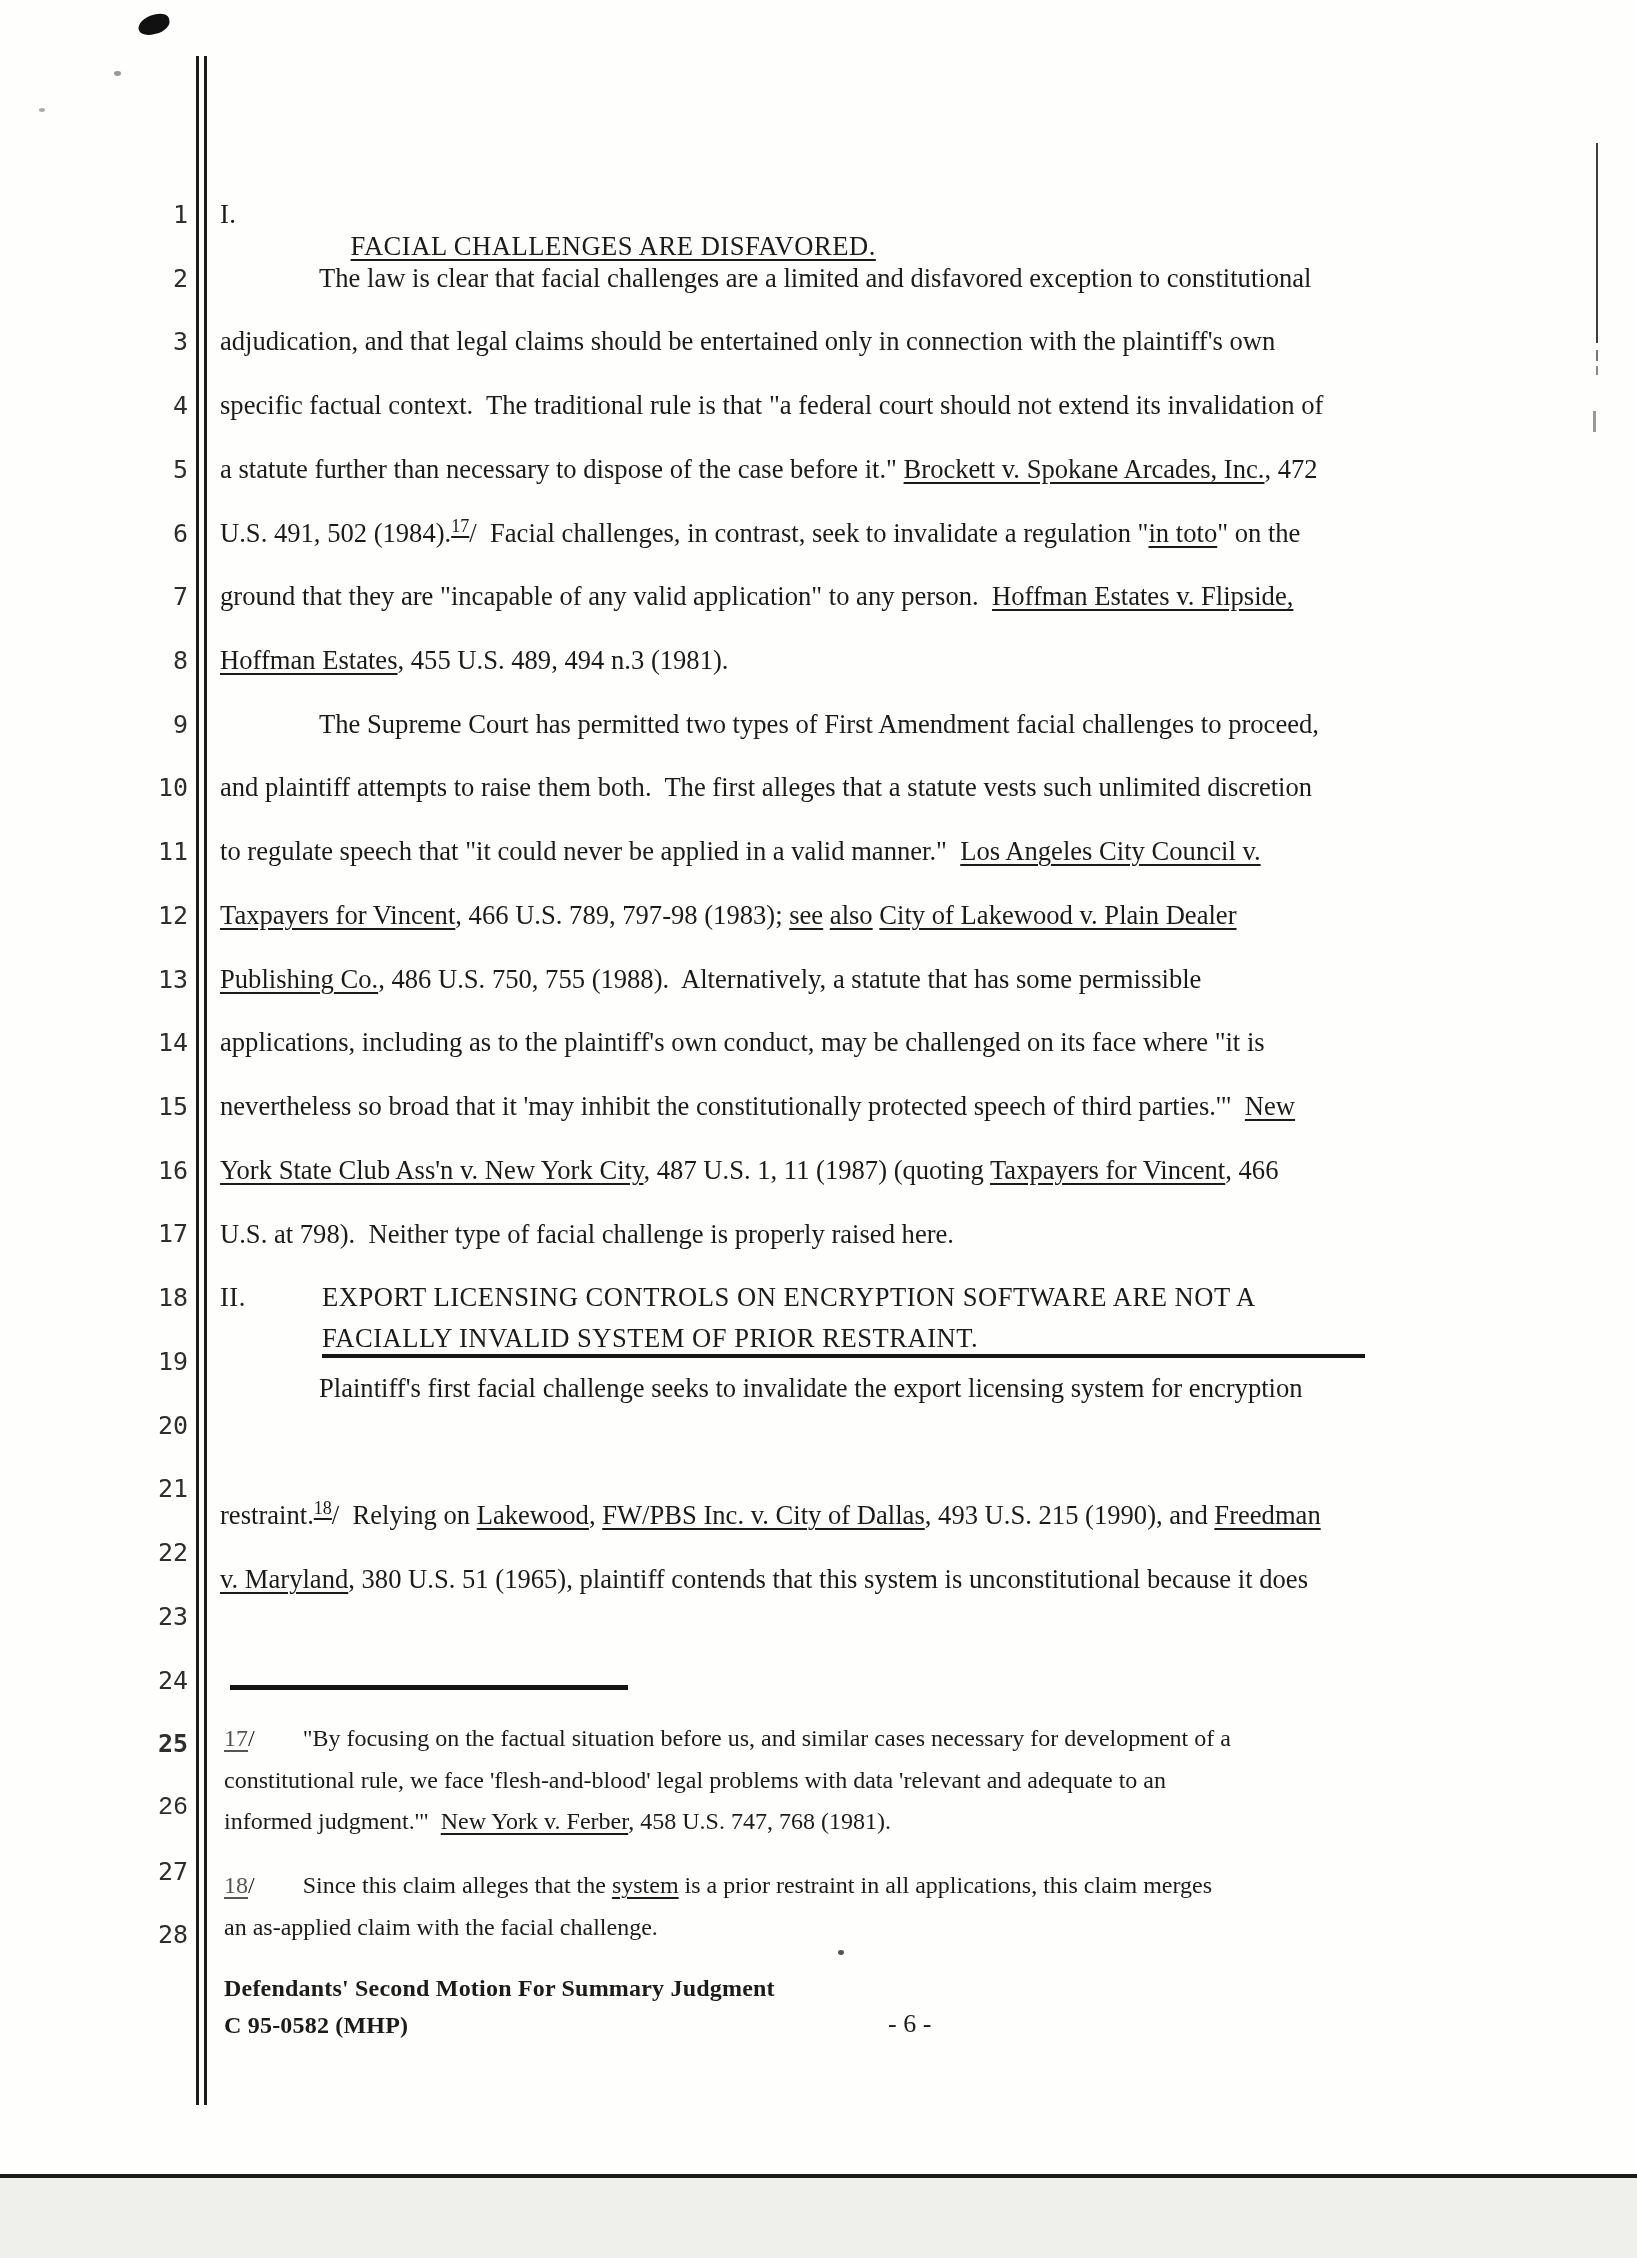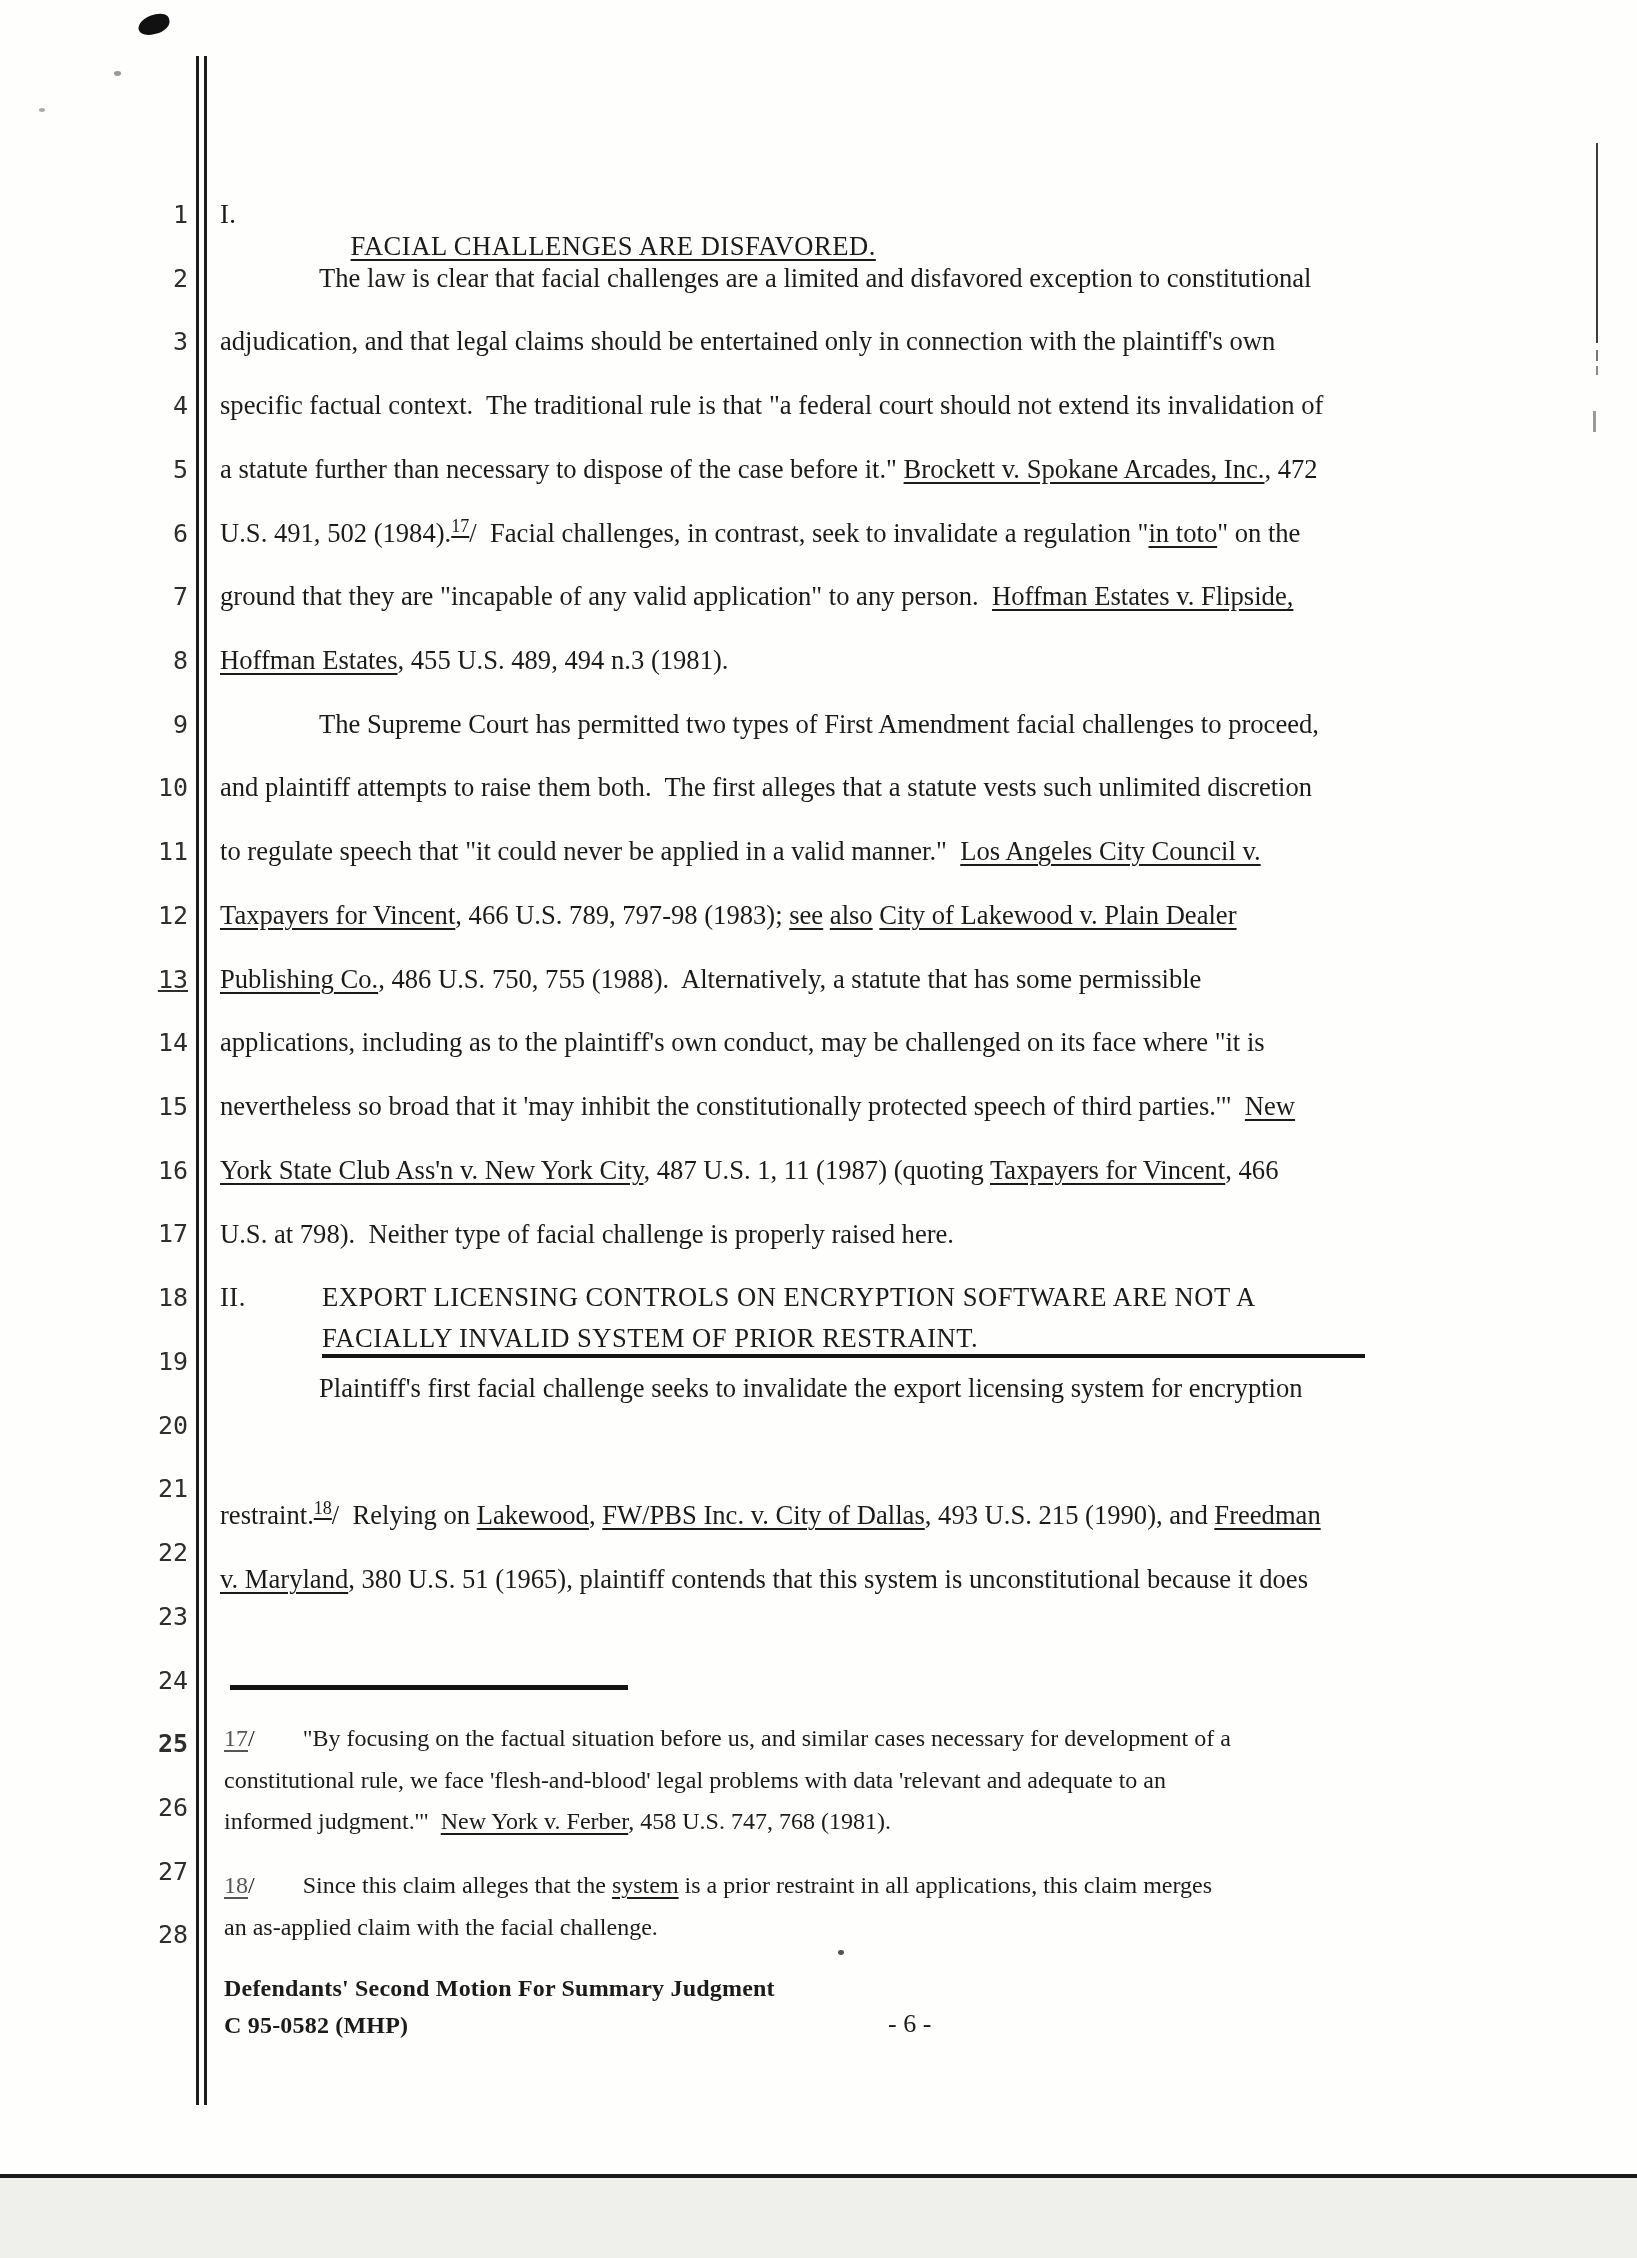--- a/index.html
+++ b/index.html
@@ -46,34 +46,34 @@
       <div class="num" style="top: 326px;">3</div>
       <div class="num" style="top: 390px;">4</div>
       <div class="num" style="top: 454px;">5</div>
       <div class="num" style="top: 518px;">6</div>
       <div class="num" style="top: 581px;">7</div>
       <div class="num" style="top: 645px;">8</div>
       <div class="num" style="top: 709px;">9</div>
       <div class="num" style="top: 772px;">10</div>
       <div class="num" style="top: 836px;">11</div>
       <div class="num" style="top: 900px;">12</div>
-      <div class="num" style="top: 964px; text-decoration: underline;">13</div>
+      <div class="num" style="top: 964px;">13</div>
       <div class="num" style="top: 1027px;">14</div>
       <div class="num" style="top: 1091px;">15</div>
       <div class="num" style="top: 1155px;">16</div>
       <div class="num" style="top: 1218px;">17</div>
       <div class="num" style="top: 1282px;">18</div>
       <div class="num" style="top: 1346px;">19</div>
       <div class="num" style="top: 1410px;">20</div>
       <div class="num" style="top: 1473px;">21</div>
       <div class="num" style="top: 1537px;">22</div>
       <div class="num" style="top: 1601px;">23</div>
       <div class="num" style="top: 1665px;">24</div>
       <div class="num" style="top: 1728px; font-weight: bold;">25</div>
-      <div class="num" style="top: 1792px;">26</div>
+      <div class="num" style="top: 1792px; font-family: Liberation Mono, monospace;">26</div>
       <div class="num" style="top: 1856px;">27</div>
       <div class="num" style="top: 1919px;">28</div>
     </div>
 
   <div class="bl h" style="left:220px;top:198px;">I.</div>
   <div class="bl h" style="left:322px;top:198px;">
     <span class="u">FACIAL CHALLENGES ARE DISFAVORED.</span>
   </div>
 
   <div class="bl" style="left:319px;top:262px;"><span>The law is clear that facial challenges are a limited and disfavored exception to constitutional</span></div>

